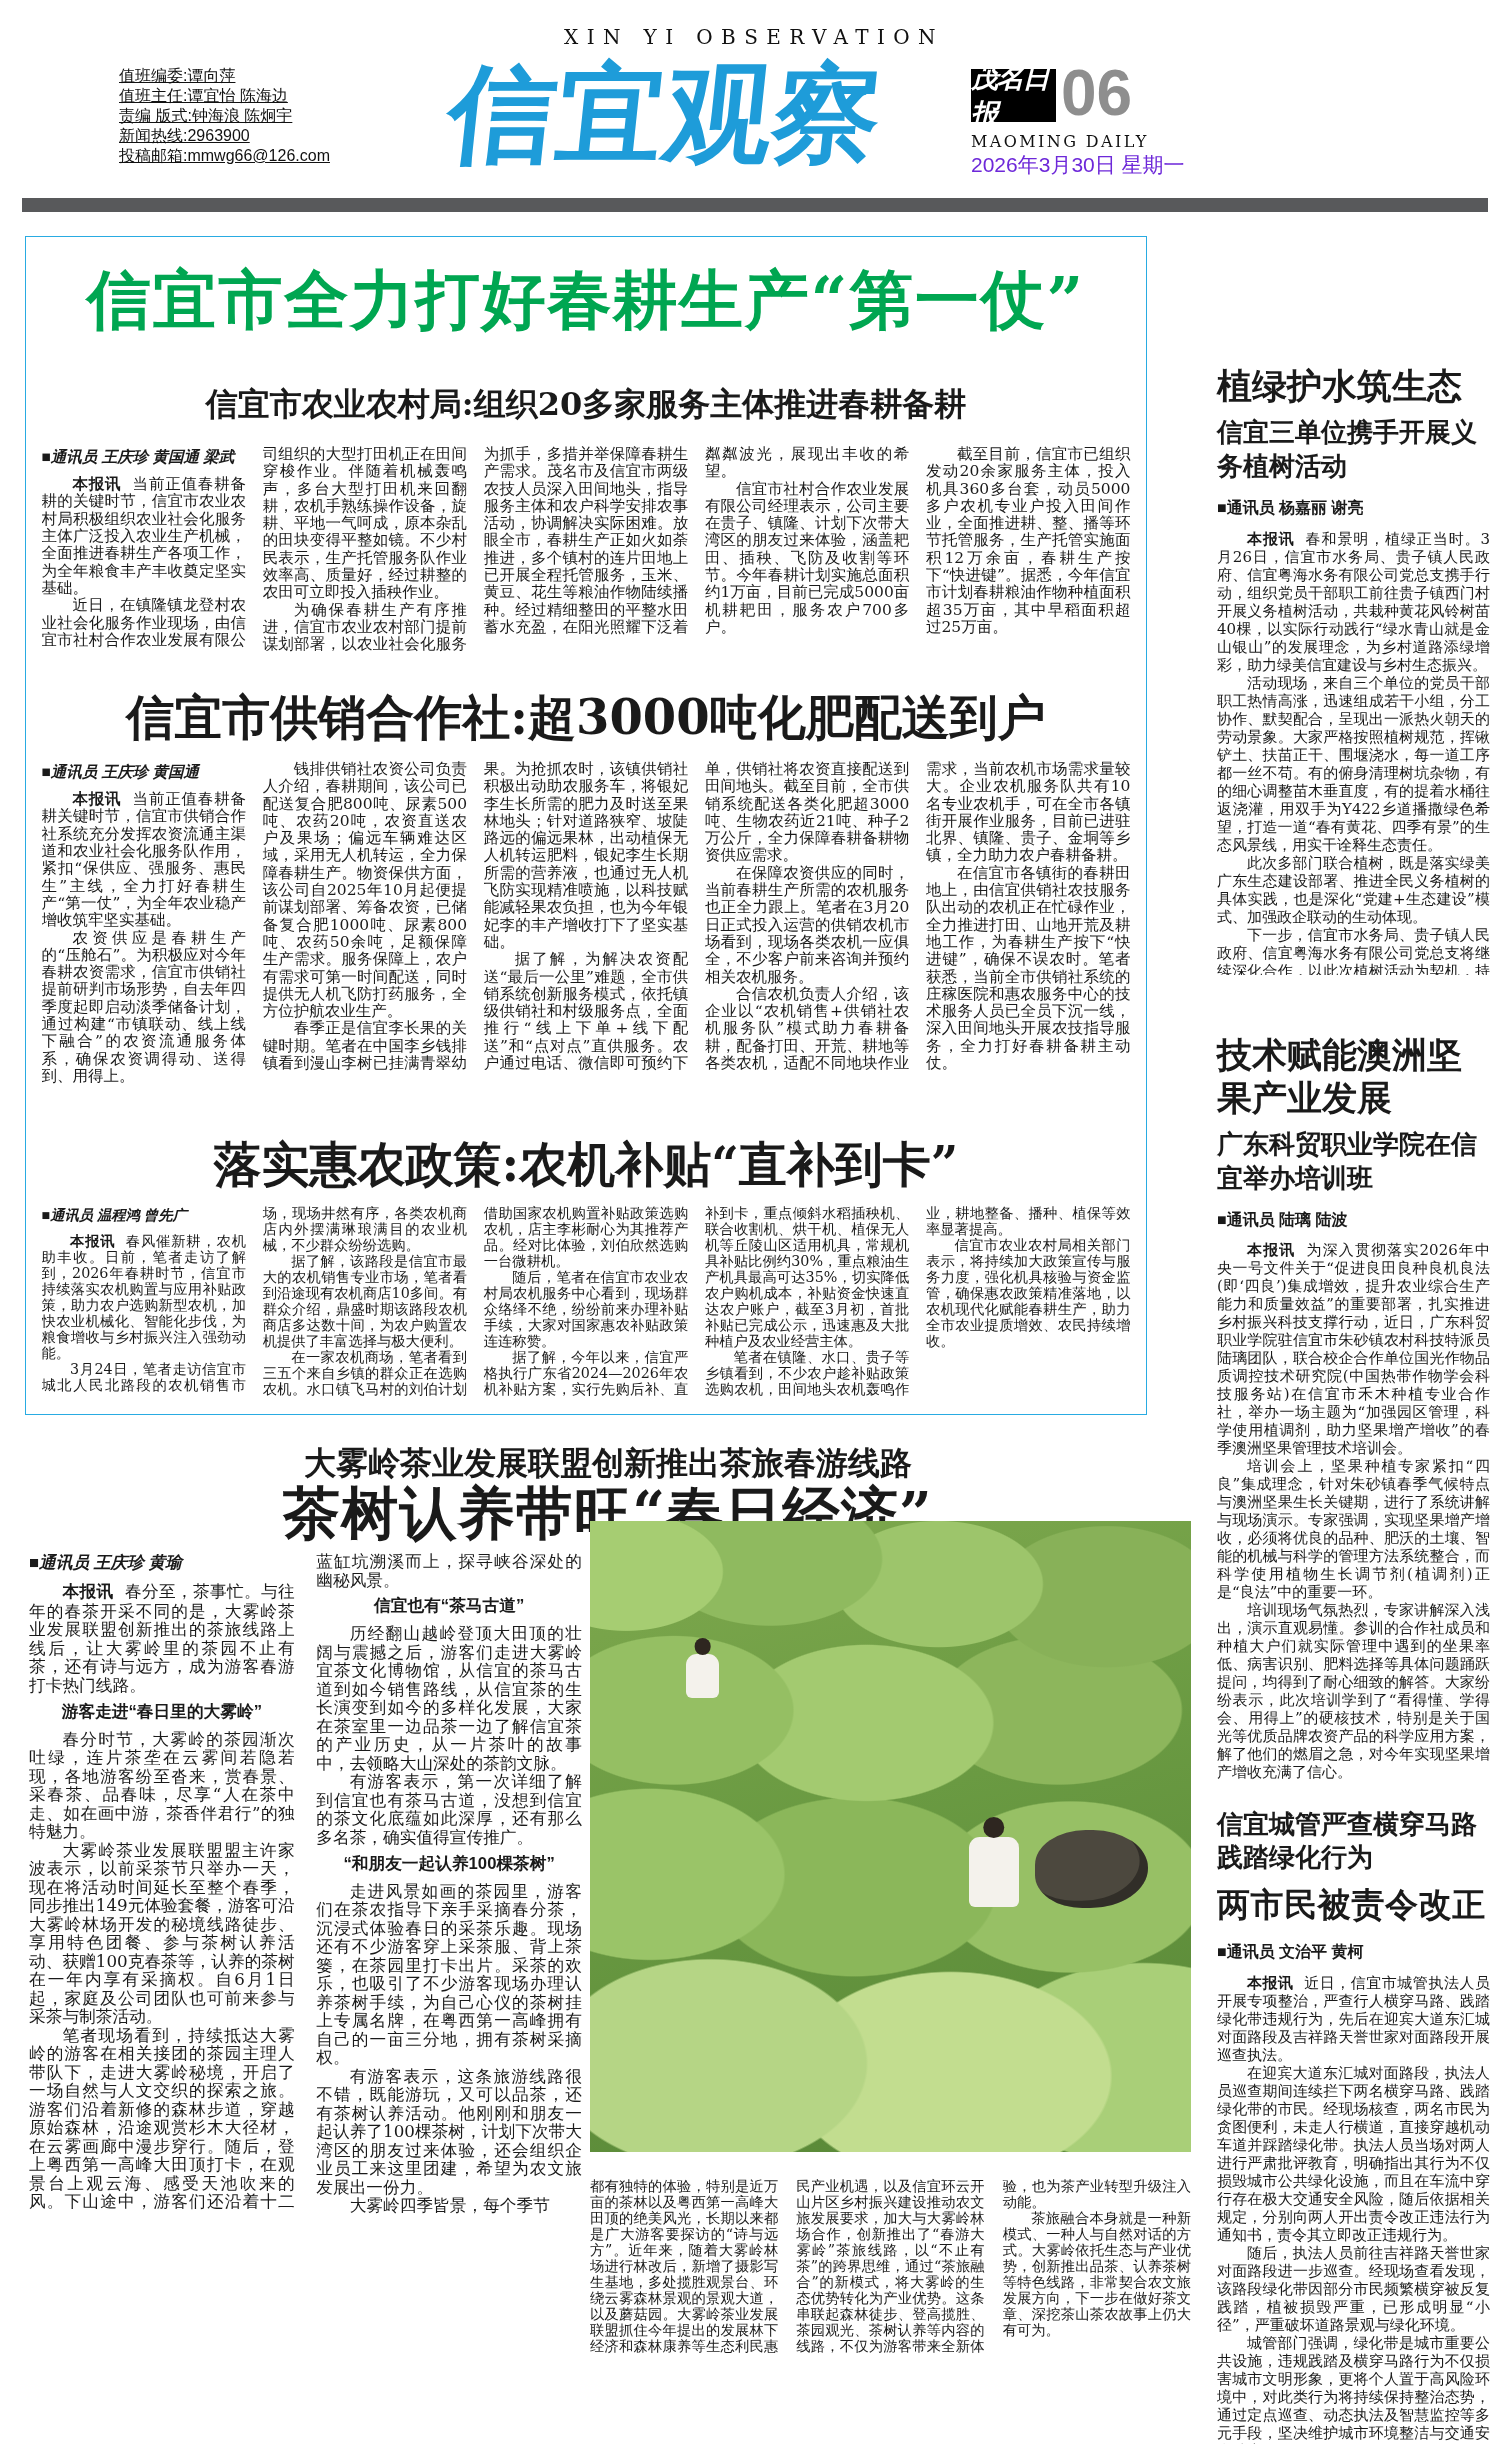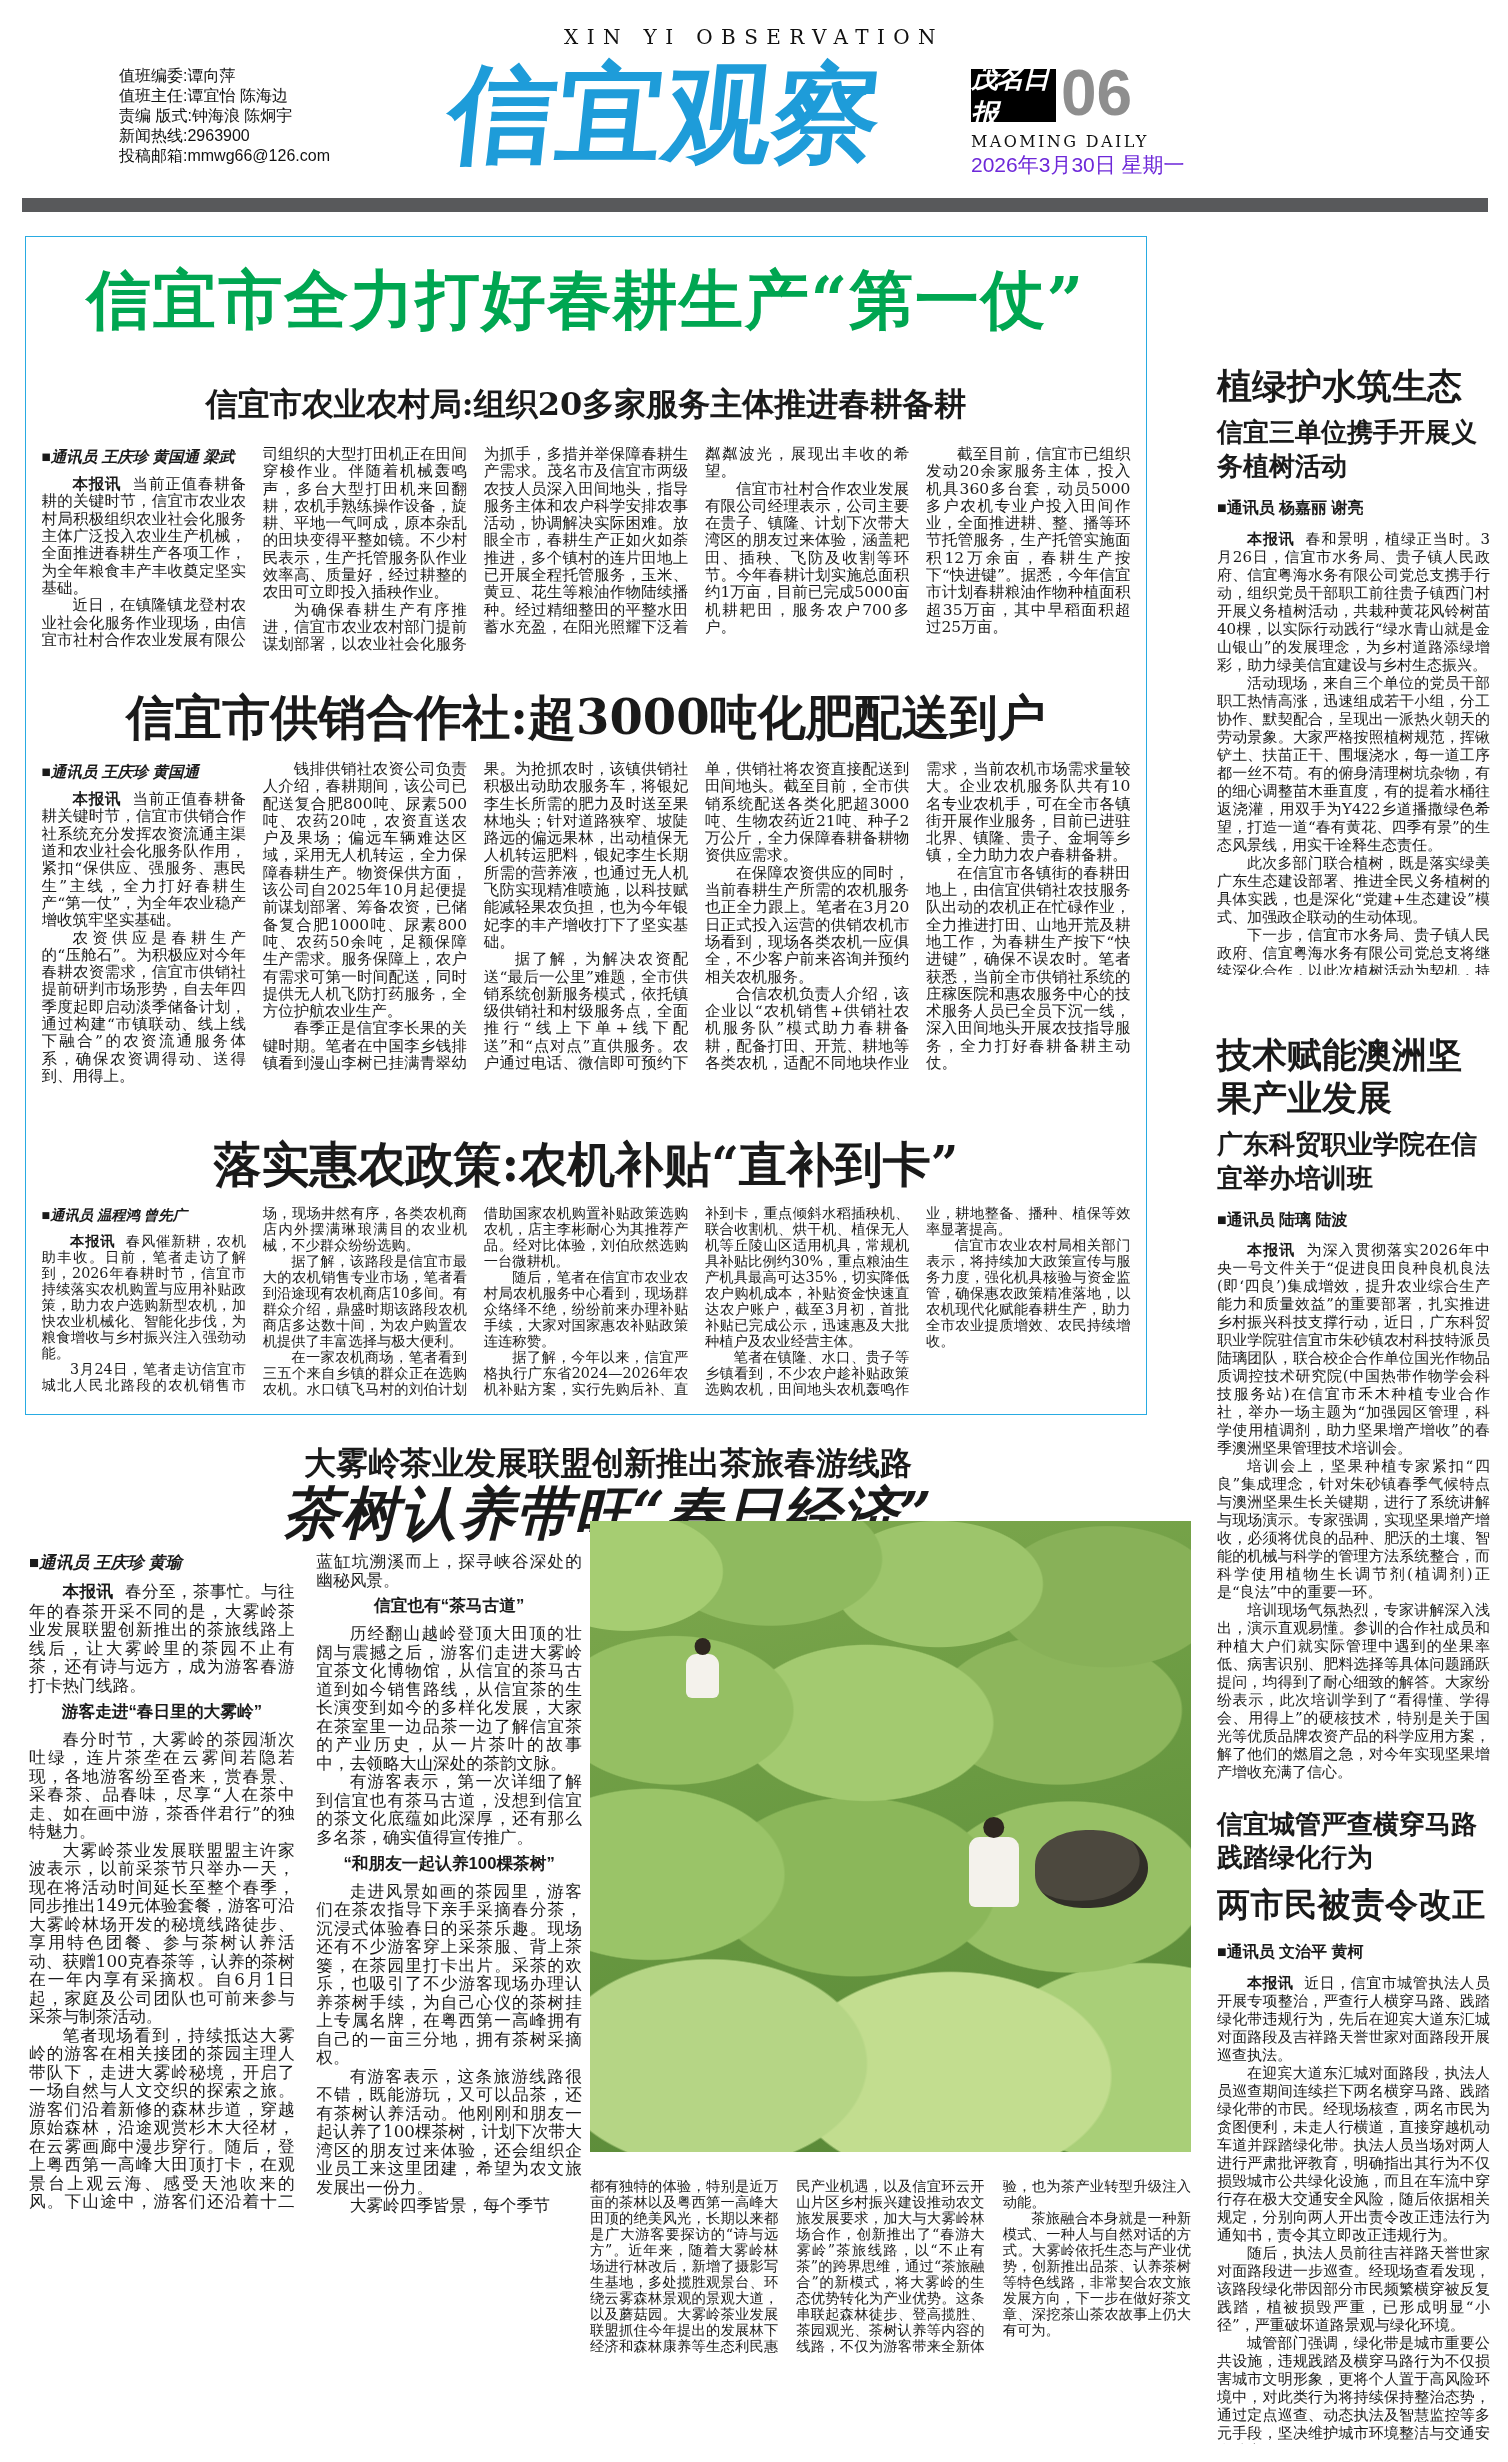--- a/index.html
+++ b/index.html
@@ -3,21 +3,21 @@
 <meta charset="utf-8">
 <style>
   html,body{margin:0;padding:0;background:#fff;}
   #page{position:relative;width:1508px;height:2462px;background:#fff;overflow:hidden;
         font-family:"DejaVu Serif","Liberation Serif",serif;color:#1a1a1a;}
   .abs{position:absolute;}
   .sans{font-family:"Liberation Sans","DejaVu Sans",sans-serif;}
 
   
   #obs-en{top:25px;left:0;width:100%;text-align:center;font-size:20px;letter-spacing:8.4px;color:#111;}
-  #masthead{left:119px;top:66px;font-size:16px;line-height:20px;color:#111;font-weight:500;}
+  #masthead{left:119px;top:66px;font-size:16px;line-height:20px;color:#111;font-weight:500;text-decoration:underline;}
   #paper-title{left:449px;top:58px;font-size:107px;font-weight:bold;color:#1e9cd9;
                transform:skewX(-6deg);letter-spacing:1.2px;line-height:1.05;white-space:nowrap;}
   #brand{left:971px;top:69px;width:257px;}
   #brand-box{width:85px;height:53px;background:#000000;color:#fff;display:flex;align-items:center;
              justify-content:center;font-size:27.5px;font-weight:bold;font-style:italic;
              letter-spacing:-1.8px;transform-origin:left;}
   #page-num{position:absolute;left:90px;top:-8.4px;font-size:64px;font-weight:bold;color:#8e8e8e;line-height:1;}
   #brand-en{margin-top:9.5px;font-size:16px;letter-spacing:2.4px;color:#111;}
   #brand-date{margin-top:0;font-size:21px;color:#6d28d9;}
   #divider{left:21.5px;top:198px;width:1466px;height:13.7px;background:#58595b;}
@@ -39,21 +39,21 @@
   .flow-p.cont{text-indent:0;}
   .lead-tag{font-family:"Liberation Sans","DejaVu Sans",sans-serif;margin-right:0.35em;}
   .flow-subhead{font-family:"Liberation Sans","DejaVu Sans",sans-serif;font-weight:bold;
                 text-align:center;text-indent:0;margin:8.4px 0;}
   .byline{font-family:"Liberation Sans","DejaVu Sans",sans-serif;font-weight:bold;
           text-indent:0;margin:2.4px 0 9.5px;text-align:left;font-style:italic;}
 
   
   #tea-kicker{left:25px;top:1442px;width:1166px;text-align:center;font-size:32px;font-weight:bold;white-space:nowrap;}
   #tea-headline{left:25px;top:1476px;width:1166px;text-align:center;font-size:57px;font-weight:bold;
-                letter-spacing:1.2px;white-space:nowrap;font-style:italic;}
+                letter-spacing:1.2px;white-space:nowrap;}
   #tea-cols-left{left:29px;top:1552px;width:553px;height:902px;column-count:2;column-gap:21.5px;
                  font-size:16.7px;line-height:18.5px;}
   #tea-cols-bottom{left:590px;top:2178px;width:601px;height:279px;column-count:3;column-gap:18px;
                    font-size:14.3px;line-height:16px;}
   #tea-photo{left:590px;top:1521px;width:601px;height:631px;overflow:hidden;
     background:
       radial-gradient(ellipse 155px 95px at 6% 8%,  #a6cd72 0 62%, rgba(0,0,0,0) 63%),
       radial-gradient(ellipse 179px 107px at 30% 6%, #8fba5f 0 62%, rgba(0,0,0,0) 63%),
       radial-gradient(ellipse 167px 101px at 58% 10%,#9dc56b 0 62%, rgba(0,0,0,0) 63%),
       radial-gradient(ellipse 179px 113px at 86% 12%,#88b158 0 62%, rgba(0,0,0,0) 63%),

